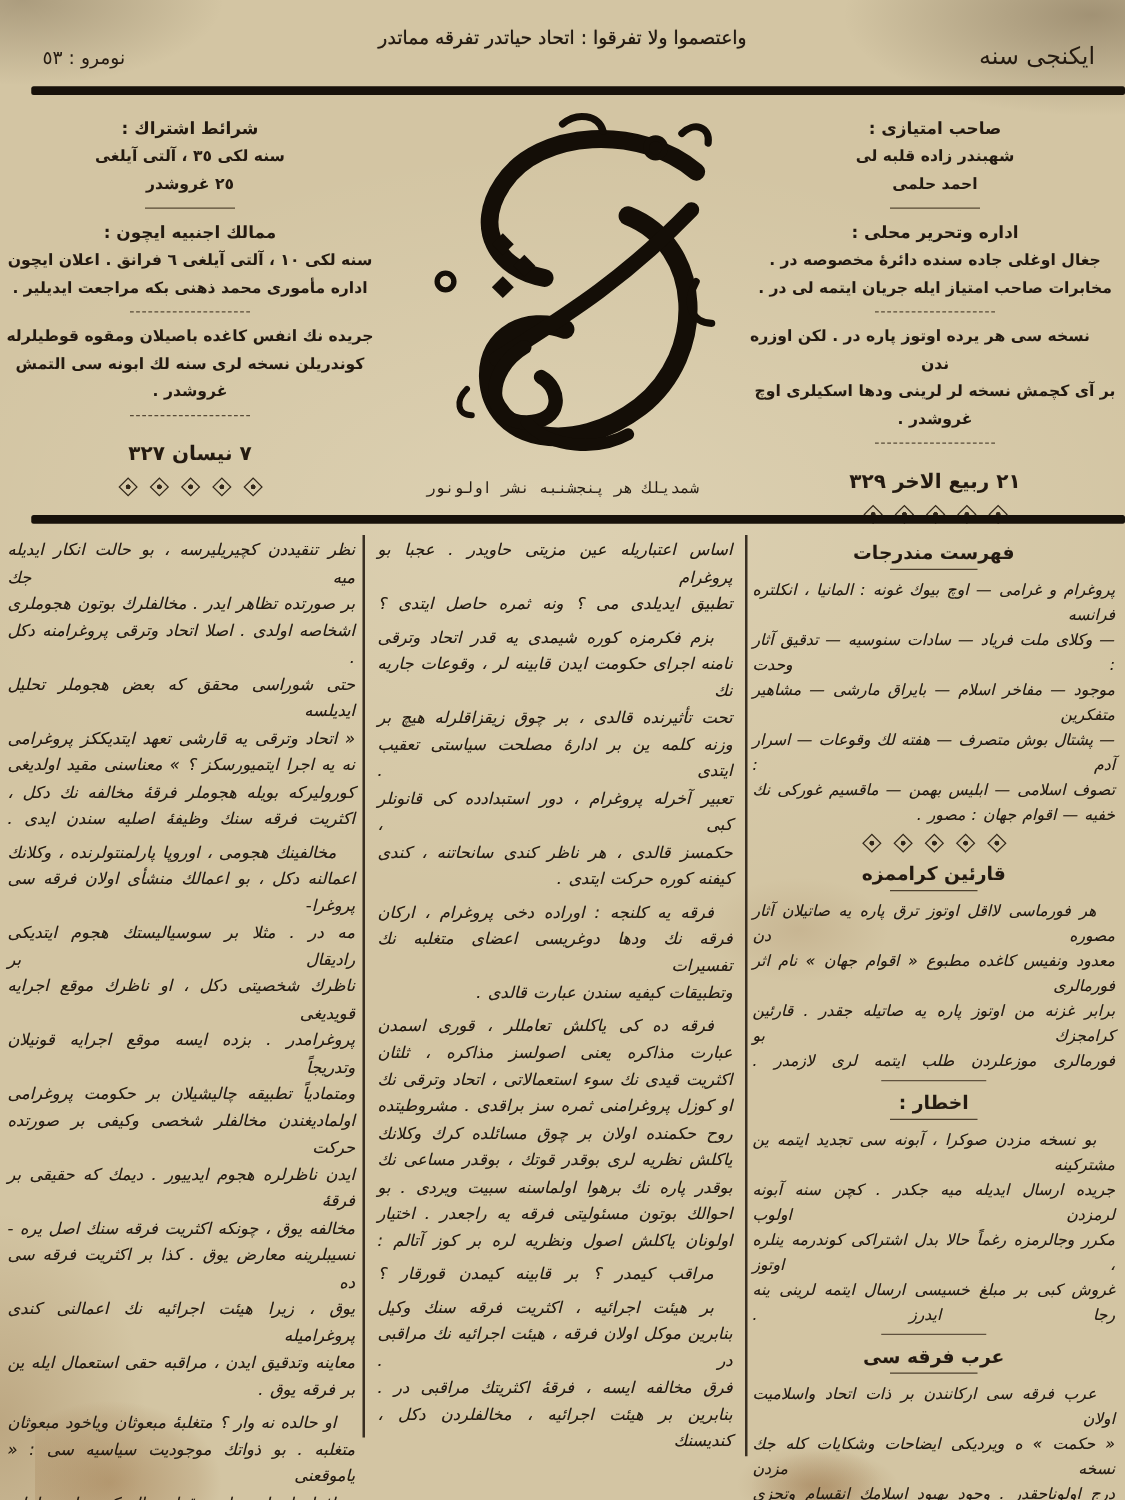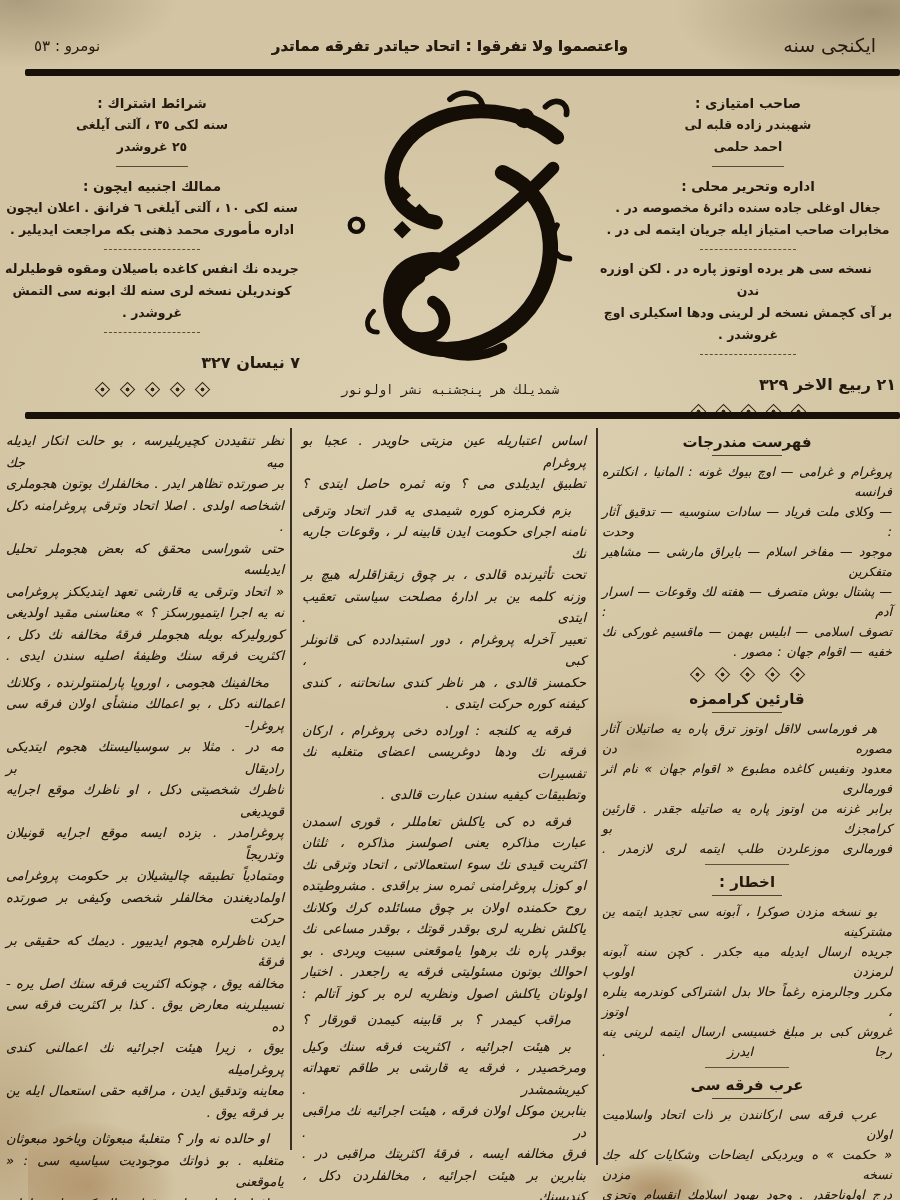--- a/index.html
+++ b/index.html
@@ -23,33 +23,33 @@
     background:radial-gradient(ellipse, rgba(146,103,56,.35), transparent 70%);}
 
   
   .rule{position:absolute;left:25px;right:0;height:7px;background:#17110a;border-radius:2px;}
   .rule1{top:69px;}
   .rule2{top:412px;}
 
   
   .hdr-year{position:absolute;right:24px;top:34px;font-size:19px;}
   .hdr-issue{position:absolute;left:34px;top:37px;font-size:15px;}
-  .motto{position:absolute;left:250px;width:400px;top:37px;text-align:center;
-    font-size:15px;font-weight:bold;letter-spacing:.5px;
+  .motto{position:absolute;left:250px;width:400px;top:21px;text-align:center;
+    font-size:15px;font-weight:normal;letter-spacing:.5px;
     text-shadow:0 0 .6px rgba(20,14,8,.8);}
 
   
   .mast{position:absolute;top:92px;width:296px;text-align:center;}
   .mast.left{left:4px;}
   .mast.right{right:4px;}
   .mast .blk-title{font-size:13.5px;font-weight:bold;line-height:22px;margin:0;}
   .mast .line{font-size:12.5px;line-height:22px;text-align:left;text-align-last:center !important;font-weight:bold;}
   .sep{width:72px;border:0;border-top:1px solid rgba(45,32,18,.75);margin:8px auto;}
   .sep.dash{border-top-style:dashed;width:96px;}
-  .mast .date{font-size:16px;font-weight:bold;margin-top:20px;letter-spacing:1px;text-align:right;}
+  .mast .date{font-size:16px;font-weight:bold;margin-top:20px;letter-spacing:1px;}
   .rosette-row{margin-top:10px;text-align:center;line-height:16px;}
   .rosette{display:inline-block;width:9px;height:9px;margin:0 7px;
     border:1.5px solid #33281a;transform:rotate(45deg);
     background:radial-gradient(circle,#33281a 28%,transparent 34%);}
 
   
   .logo{position:absolute;left:300px;top:82px;width:300px;height:296px;}
   .logo svg{width:100%;height:100%;}
   .sr{position:absolute;width:1px;height:1px;overflow:hidden;opacity:0;}
   .pubnote{position:absolute;left:300px;top:382px;width:300px;text-align:center;font-size:12.5px;font-family:Liberation Mono, monospace;}
@@ -227,30 +227,29 @@
         <div class="line">فرقه نك ودها دوغريسى اعضاى متغلبه نك تفسيرات</div>
         <div class="line short">وتطبيقات كيفيه سندن عبارت قالدى .</div>
       </div>
     <div class="para">
         <div class="line first">فرقه ده كى ياكلش تعامللر ، قورى اسمدن</div>
         <div class="line">عبارت مذاكره يعنى اصولسز مذاكره ، ثلثان</div>
         <div class="line">اكثريت قيدى نك سوء استعمالاتى ، اتحاد وترقى نك</div>
         <div class="line">او كوزل پروغرامنى ثمره سز براقدى . مشروطيتده</div>
         <div class="line">روح حكمنده اولان بر چوق مسائلده كرك وكلانك</div>
         <div class="line">ياكلش نظريه لرى بوقدر قوتك ، بوقدر مساعى نك</div>
-        <div class="line">بوقدر پاره نك برهوا ياموقعنى سبيت ويردى . بو</div>
+        <div class="line">بوقدر پاره نك برهوا اولماسنه سبيت ويردى . بو</div>
         <div class="line">احوالك بوتون مسئوليتى فرقه يه راجعدر . اختيار</div>
         <div class="line">اولونان ياكلش اصول ونظريه لره بر كوز آتالم :</div>
       </div>
     <div class="para">
         <div class="line first">مراقب كيمدر ؟ بر قابينه كيمدن قورقار ؟</div>
       </div>
     <div class="para">
         <div class="line first">بر هيئت اجرائيه ، اكثريت فرقه سنك وكيل</div>
-        <div class="line">ومرخصيدر ، فرقه يه قارشى بر طاقم تعهداته كيريشمشدر .</div>
         <div class="line">بنابرين موكل اولان فرقه ، هيئت اجرائيه نك مراقبى در .</div>
         <div class="line">فرق مخالفه ايسه ، فرقهٔ اكثريتك مراقبى در .</div>
         <div class="line">بنابرين بر هيئت اجرائيه ، مخالفلردن دكل ، كنديسنك</div>
       </div>
 
   </div>
 
   <div class="col c-left">
     <div class="para">
         <div class="line">نظر تنقيددن كچيريليرسه ، بو حالت انكار ايديله ميه جك</div>

